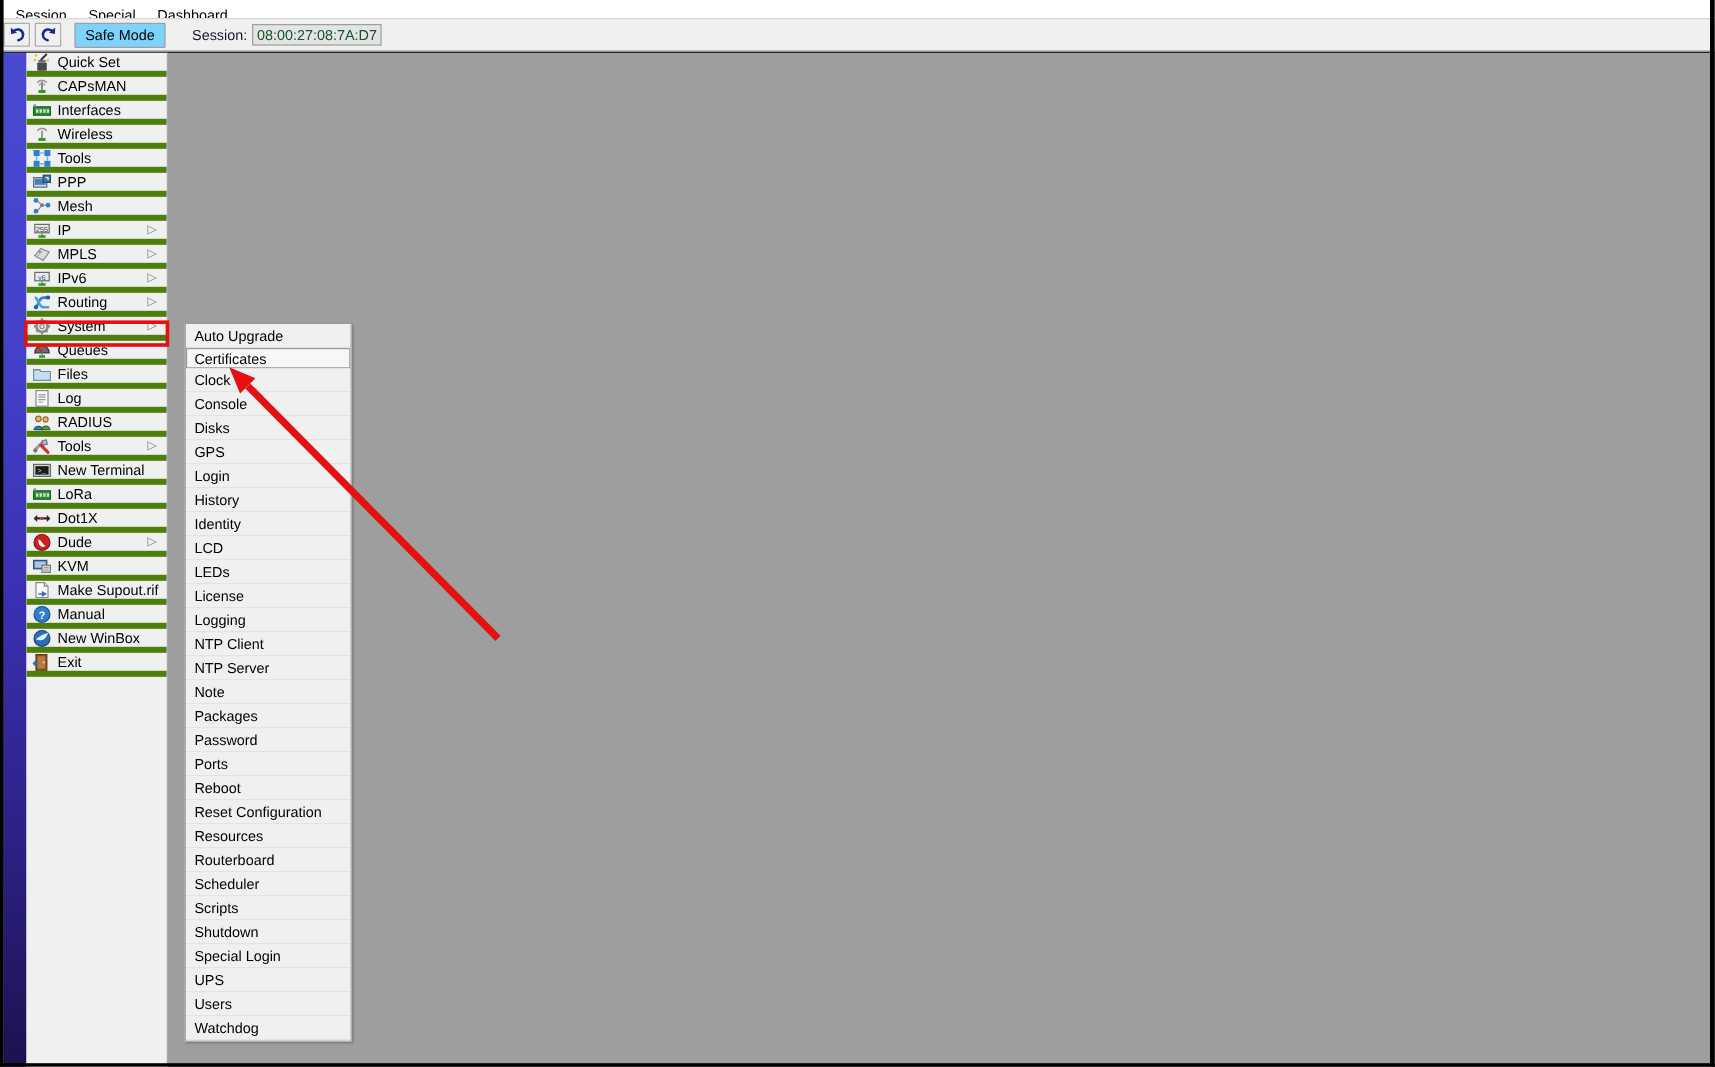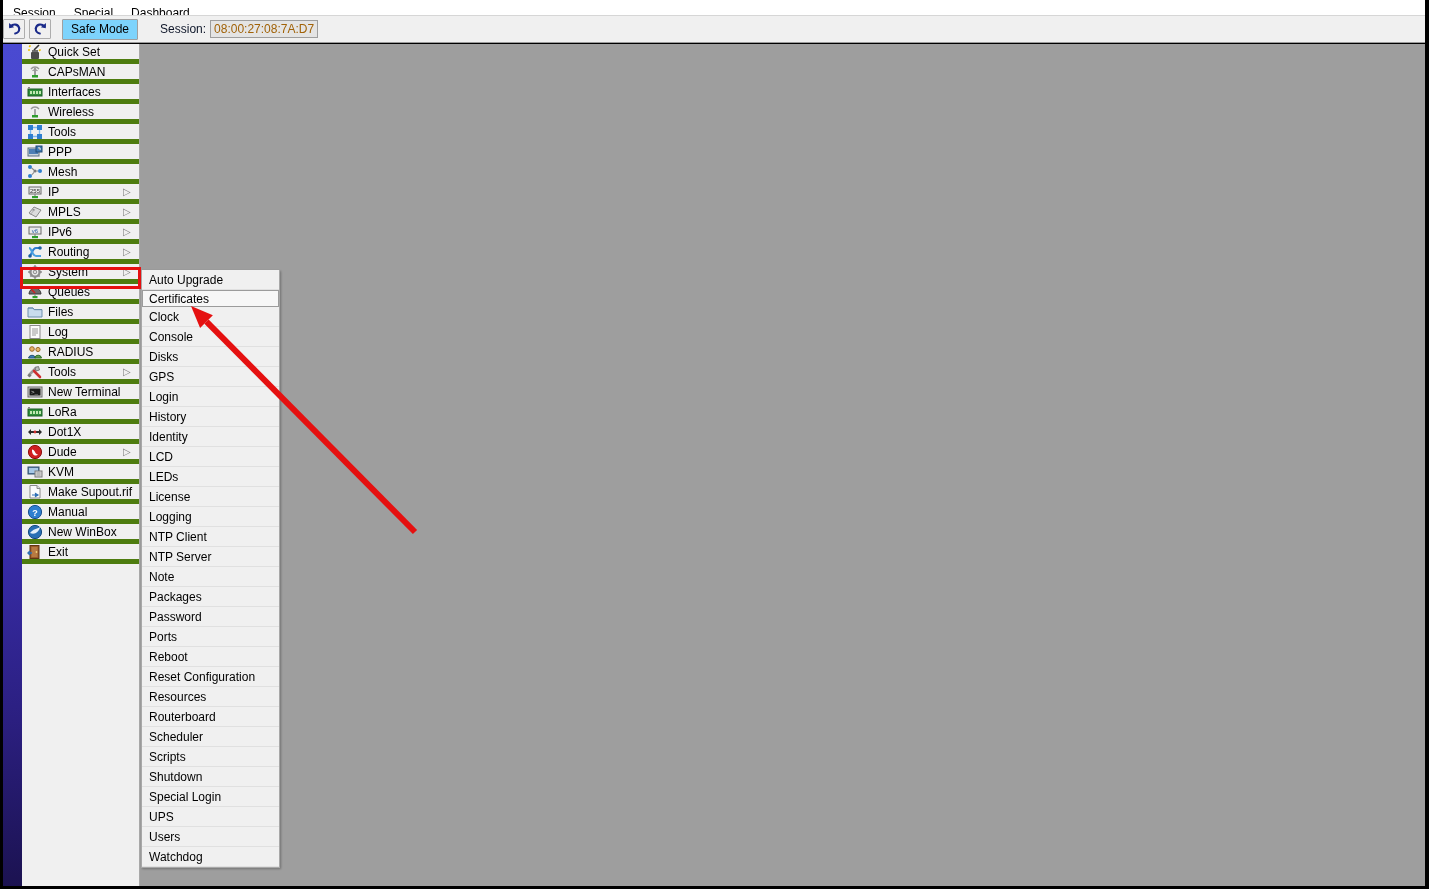--- a/index.html
+++ b/index.html
@@ -85,21 +85,21 @@
     font-size: 12px;
     color: #0f172a;
     white-space: nowrap;
   }
   #session-value {
     margin-left: 4px;
     height: 18px;
     background: #e4e4e4;
     border: 1px solid #9e9e9e;
     font-size: 12px;
-    color: #a16207;
+    color: #14532d;
     display: flex;
     align-items: center;
     padding: 0 3px;
     white-space: nowrap;
   }
 
   
   #body-area {
     position: absolute;
     left: 0; top: 44px;
@@ -152,21 +152,21 @@
     margin-right: 4px;
     font-size: 10px;
     color: #808080;
     line-height: 10px;
   }
   .menu-row.has-sub .arrow::before { content: "\25B7"; }
 
   
   #sub-menu {
     position: absolute;
-    left: 141px; top: 226px;
+    left: 154px; top: 226px;
     width: 139px;
     background: #f0f0f0;
     border: 1px solid #a8a8a8;
     border-top: none;
     box-shadow: 1px 1px 2px rgba(0,0,0,0.28);
     overflow: hidden;
   }
   .sub-row {
     height: 20px;
     display: flex;

